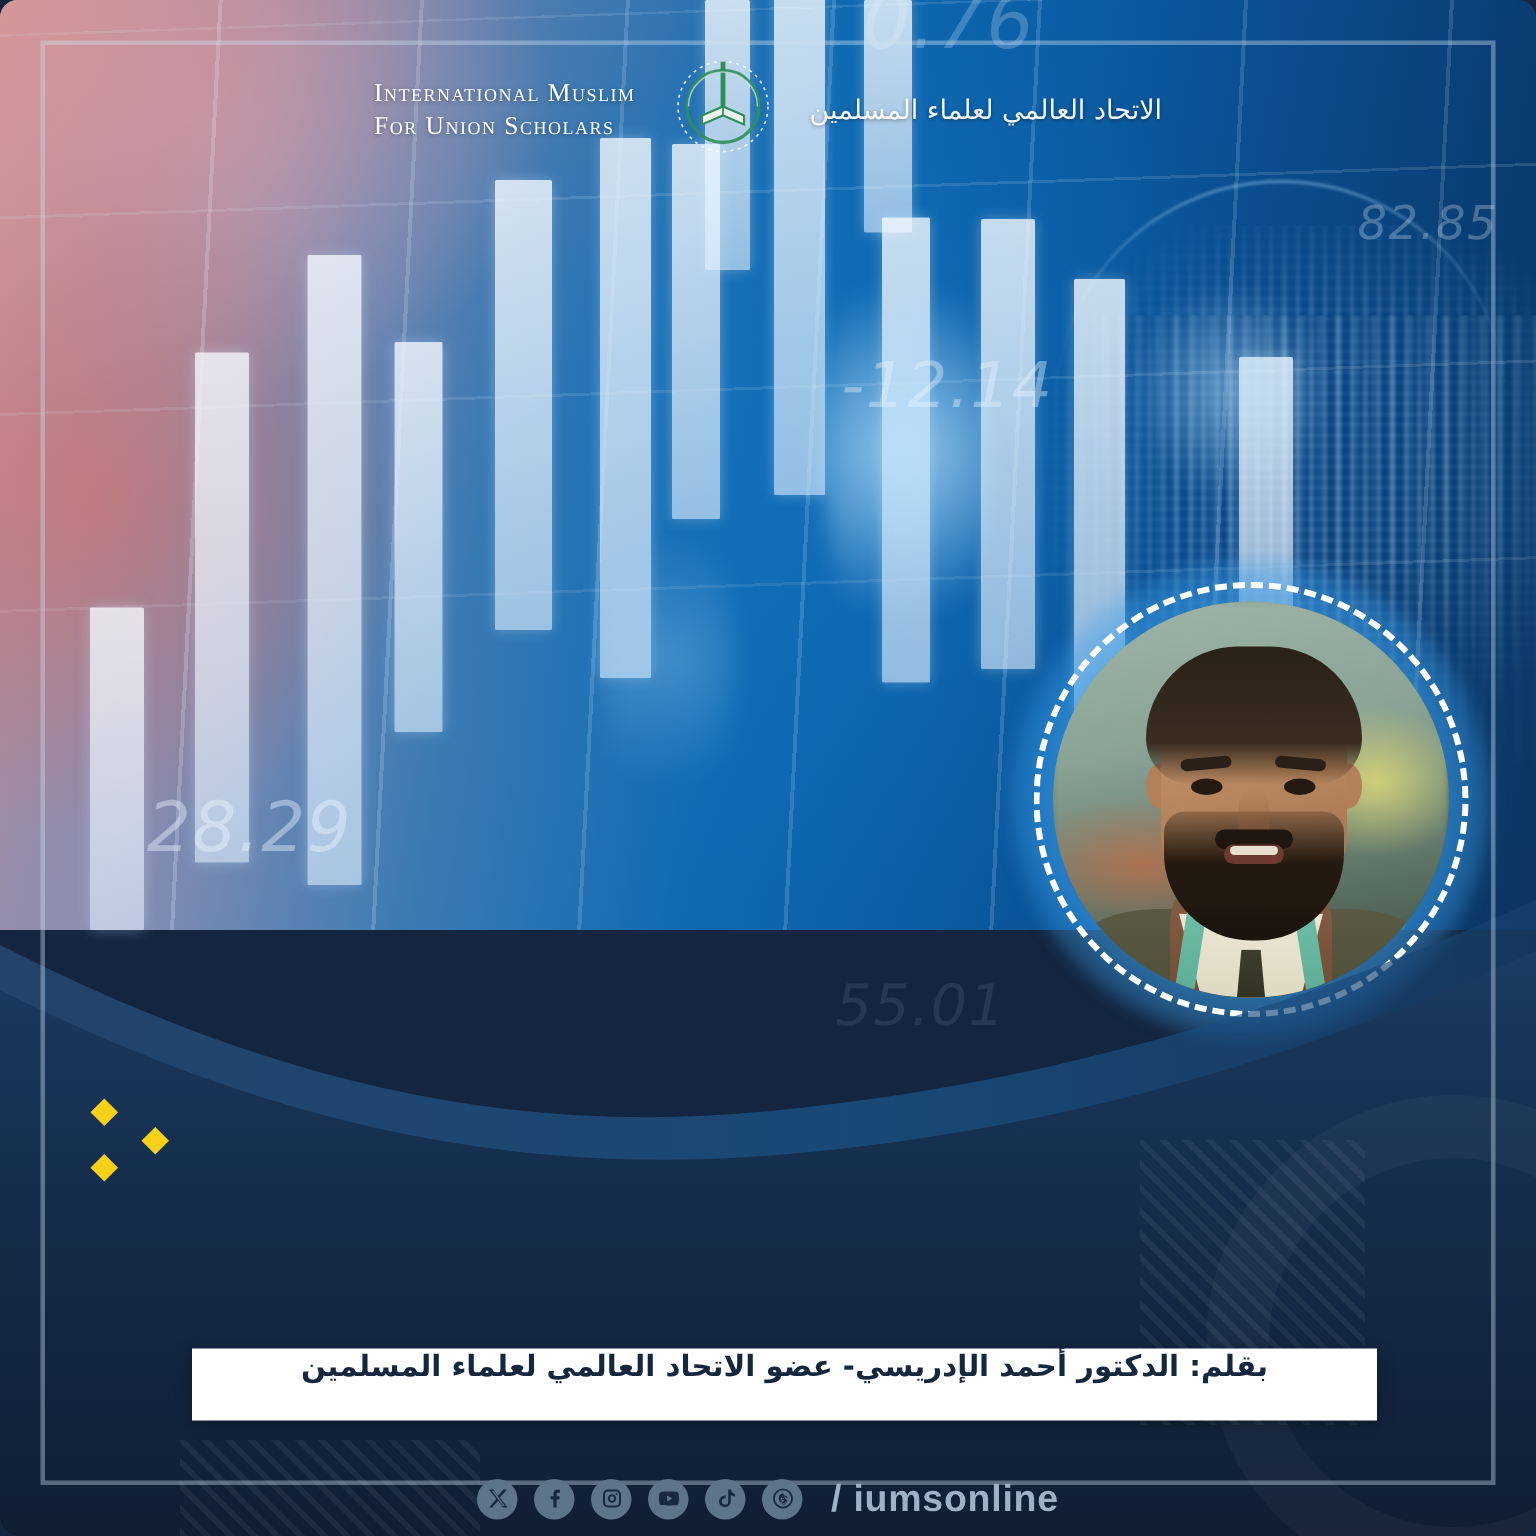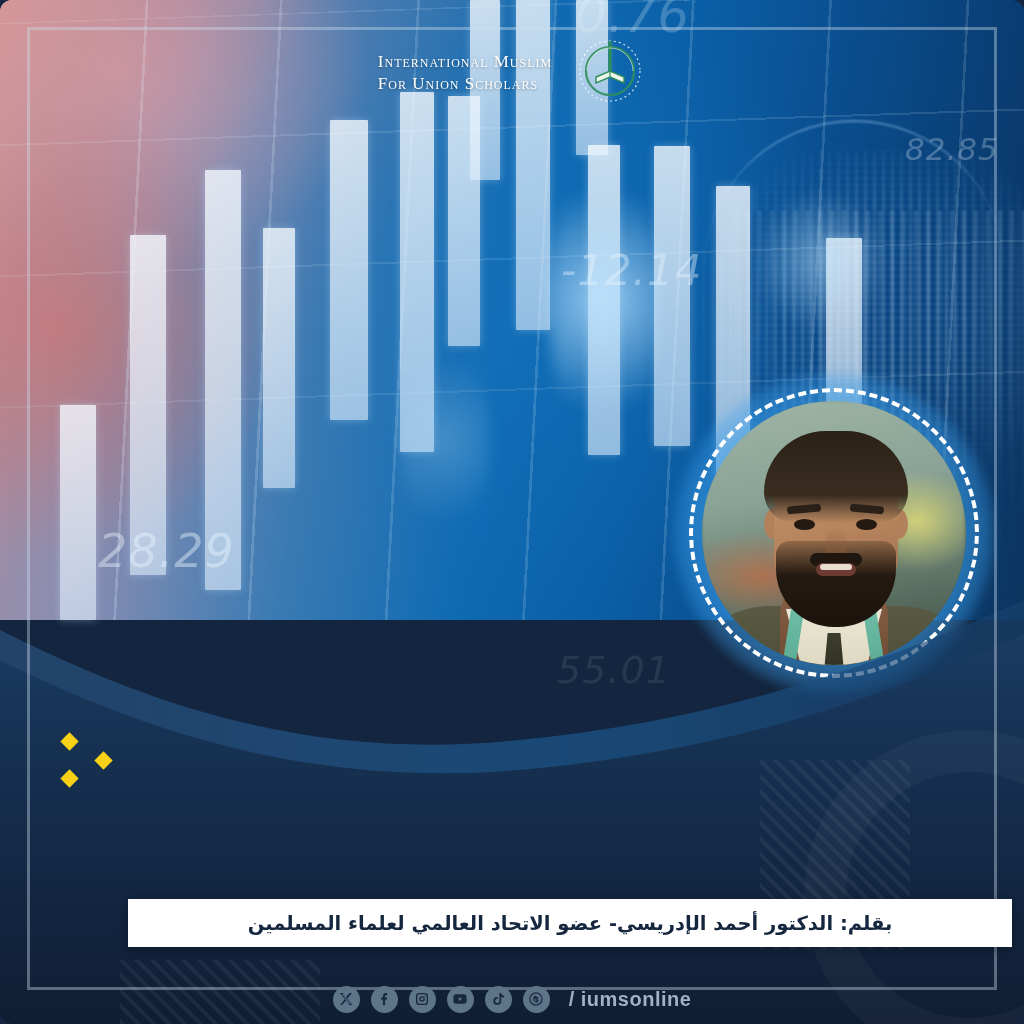--- a/index.html
+++ b/index.html
@@ -226,23 +226,23 @@
     font-size:45px;
     line-height:1.30;
     letter-spacing:-0.5px;
     text-shadow:0 2px 6px rgba(0,0,0,0.45);
     white-space:nowrap;
   }
   .title-line.l2 { font-size:45px; margin-top:6px; }
 
   
   .byline-bar {
-    position:absolute; left:128px; top:899px; width:884px; height:48px;
+    position:absolute; left:128px; top:899px; width:790px; height:48px;
     background:#ffffff; z-index:8;
-    display:flex; align-items:center; justify-content:center;
+    display:flex; justify-content:center;
     box-shadow:0 2px 10px rgba(0,0,0,0.35);
   }
   .byline-text {
     font-family:"DejaVu Sans", sans-serif;
     direction:rtl; color:#15263f; font-weight:700; font-size:19.5px;
     white-space:nowrap; letter-spacing:-0.2px;
   }
 
   
   .footer {
@@ -251,21 +251,21 @@
   }
   .sicon {
     width:27px; height:27px; border-radius:50%;
     background:#5e7489;
     display:flex; align-items:center; justify-content:center;
     color:#18293f;
   }
   .sicon svg { width:16px; height:16px; fill:#18293f; display:block; }
   .handle {
     font-family:"Liberation Sans", sans-serif;
-    color:#9fb1c4; font-size:20px; font-weight:700; letter-spacing:0.5px;
+    color:#9fb1c4; font-size:25px; font-weight:700; letter-spacing:0.5px;
     margin-left:8px;
   }
 
   .diamond {
     position:absolute; width:13px; height:13px; background:#F7D117;
     transform:rotate(45deg); z-index:7;
   }
 </style>
 </head>
 <body>
@@ -294,21 +294,21 @@
         <div class="bar" style="left: 826px; top: 238px; width: 36px; height: 175px;"></div>
       </div>
 
     <div class="glow" style="left:548px; top:150px; width:110px; height:300px;"></div>
     <div class="glow" style="left:760px; top:180px; width:120px; height:160px; opacity:.6;"></div>
     <div class="glow" style="left:400px; top:330px; width:90px; height:220px; opacity:.35;"></div>
   </div>
 
   <div id="bgnums">
       <div class="bgnum" style="left: 575px; top: -14px; font-size: 50px; opacity: 0.42;">0.76</div>
-      <div class="bgnum" style="left: 561px; top: 246px; font-size: 42px; opacity: 0.72;">-12.14</div>
+      <div class="bgnum" style="left: 561px; top: 232px; font-size: 42px; opacity: 0.72;">-12.14</div>
       <div class="bgnum" style="left: 905px; top: 131px; font-size: 31px; opacity: 0.5;">82.85</div>
       <div class="bgnum" style="left: 98px; top: 524px; font-size: 46px; opacity: 0.78;">28.29</div>
       <div class="bgnum" style="left: 557px; top: 648px; font-size: 38px; opacity: 0.16;">55.01</div>
     </div>
 
   <svg class="bottom-mask" viewBox="0 0 1024 460" preserveAspectRatio="none">
     <defs>
       <linearGradient id="wv1" x1="0" y1="0" x2="0" y2="1">
         <stop offset="0%" stop-color="#1b3c63"></stop>
         <stop offset="22%" stop-color="#173355"></stop>
@@ -368,20 +368,21 @@
       <svg viewBox="0 0 72 72" width="72" height="72">
         <circle cx="36" cy="34" r="24" fill="none" stroke="#2f8f5b" stroke-width="2.2" opacity="0.9"></circle>
         <circle cx="36" cy="34" r="30" fill="none" stroke="#ffffff" stroke-width="1.1" stroke-dasharray="2 3" opacity="0.85"></circle>
         <rect x="34.4" y="4" width="3.2" height="30" fill="#2f8f5b"></rect>
         <path d="M22,40 L36,34 L50,40 L50,46 L36,40 L22,46 Z" fill="#eef4ec" stroke="#2f8f5b" stroke-width="1.4"></path>
         <path d="M36,34 L36,40" stroke="#2f8f5b" stroke-width="1.2"></path>
         <path d="M13,34 a23,23 0 0,1 46,0" fill="none" stroke="#ffffff" stroke-width="1" opacity="0.55"></path>
       </svg>
     </div>
 
+    <div class="logo-ar">الاتحاد العالمي لعلماء المسلمين</div>
   </div>
 
 
   <div class="diamond" style="left:63px; top:735px;"></div>
   <div class="diamond" style="left:63px; top:772px;"></div>
   <div class="diamond" style="left:97px; top:754px;"></div>
 
   <div class="byline-bar">
     <span class="byline-text">بقلم: الدكتور أحمد الإدريسي- عضو الاتحاد العالمي لعلماء المسلمين</span>
   </div>

